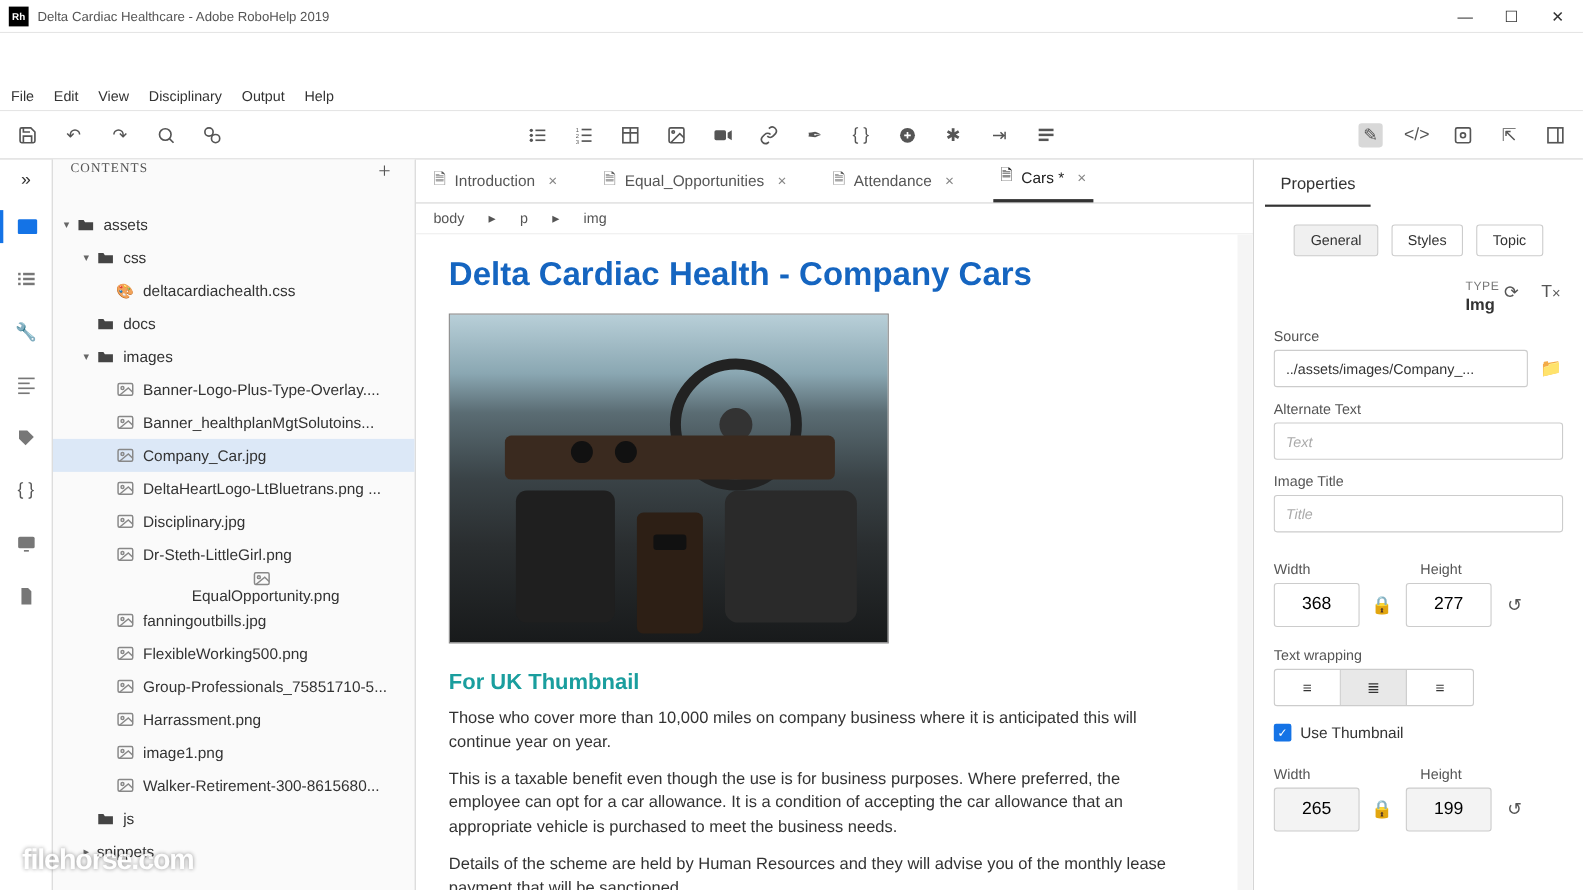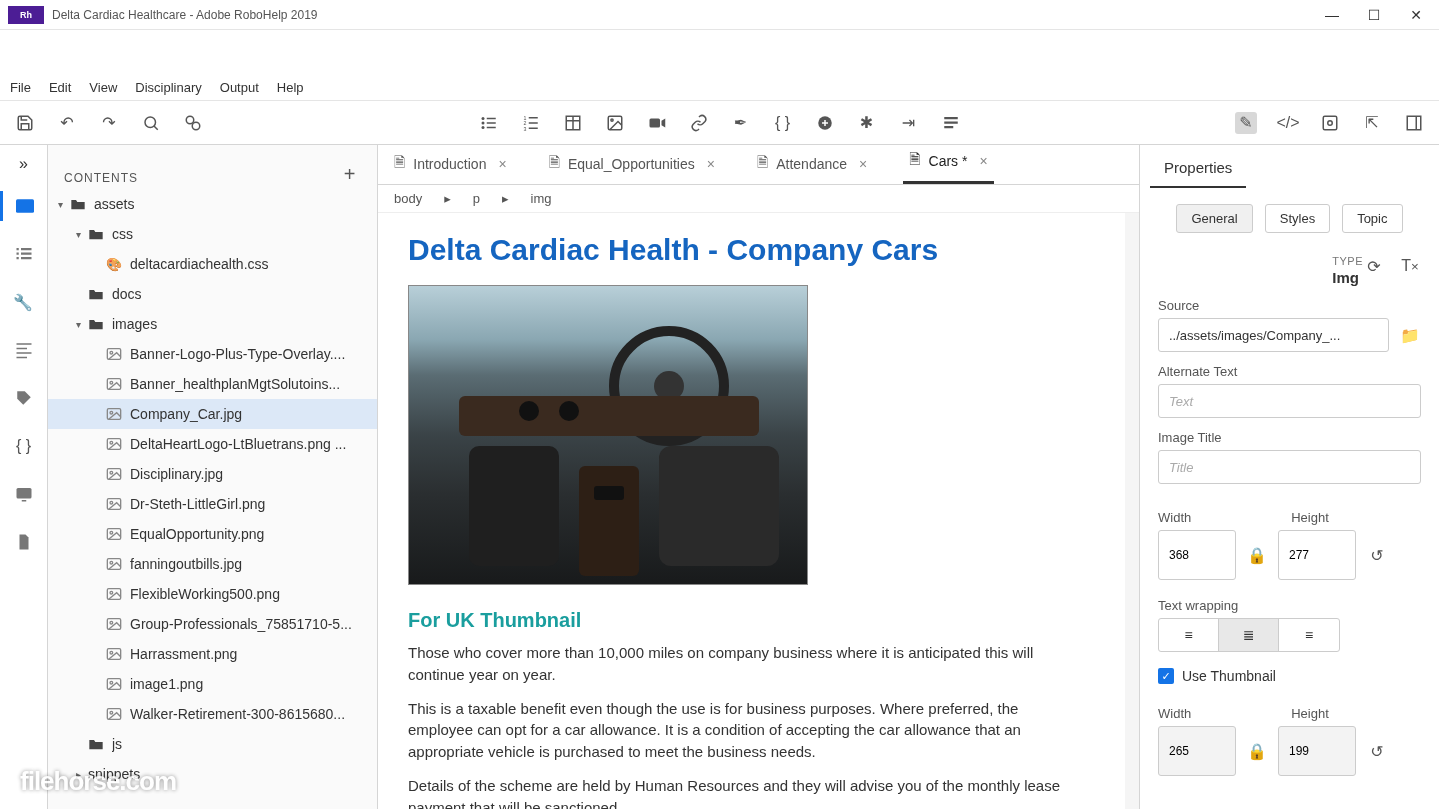--- a/index.html
+++ b/index.html
@@ -1,35 +1,35 @@
 <!DOCTYPE html>
 <html><head>
 <meta charset="utf-8">
 <style>
 * { box-sizing: border-box; margin: 0; padding: 0; }
 body { font-family: "Segoe UI", Arial, sans-serif; font-size: 13px; color: #333; background: #fff; overflow: hidden; width: 1439px; height: 809px; }
 .titlebar { height: 30px; display: flex; align-items: center; padding: 0 8px; border-bottom: 1px solid #e5e5e5; }
-.app-icon { width: 36px; height: 18px; background: #4c1d95; color: #fff; font-size: 9px; font-weight: bold; display: flex; align-items: center; justify-content: center; margin-right: 8px; }
+.app-icon { width: 18px; height: 18px; background: #000000; color: #fff; font-size: 9px; font-weight: bold; display: flex; align-items: center; justify-content: center; margin-right: 8px; }
 .title-text { font-size: 12px; color: #555; flex: 1; }
 .win-controls { display: flex; gap: 28px; padding-right: 8px; }
 .win-btn { width: 14px; height: 14px; display: flex; align-items: center; justify-content: center; cursor: pointer; font-size: 14px; color: #333; }
 .menubar { height: 26px; display: flex; align-items: center; padding: 0 10px; gap: 18px; border-bottom: 1px solid #e5e5e5; margin-top: 45px; }
 .menubar span { font-size: 13px; color: #333; cursor: pointer; }
 .toolbar { height: 44px; display: flex; align-items: center; padding: 0 14px; border-bottom: 1px solid #d5d5d5; }
 .tool-group { display: flex; align-items: center; gap: 20px; }
 .tool-spacer { flex: 1; }
 .tool-icon { width: 22px; height: 22px; display: flex; align-items: center; justify-content: center; color: #555; cursor: pointer; font-size: 16px; }
 .tool-icon.active { background: #d8d8d8; border-radius: 3px; }
 .workspace { display: flex; height: calc(809px - 30px - 26px - 44px); }
 .side-rail { width: 48px; border-right: 1px solid #d5d5d5; display: flex; flex-direction: column; align-items: center; padding-top: 10px; gap: 18px; position: relative; }
 .rail-top { font-size: 16px; cursor: pointer; }
 .rail-item { width: 30px; height: 30px; display: flex; align-items: center; justify-content: center; cursor: pointer; color: #555; font-size: 16px; }
 .rail-item.active { color: #1473e6; border-left: 3px solid #1473e6; width: 48px; margin-left: 0; }
 .contents-panel { width: 330px; border-right: 1px solid #d5d5d5; display: flex; flex-direction: column; background: #fafafa; }
-.contents-header { height: 40px; display: flex; align-items: flex-end; padding: 0 16px; font-size: 12px; letter-spacing: 1px; color: #555; justify-content: space-between; }
+.contents-header { height: 40px; display: flex; align-items: flex-start; padding: 0 16px; font-size: 12px; letter-spacing: 1px; color: #555; justify-content: space-between; font-family: Liberation Serif, serif; }
 .contents-tree { flex: 1; overflow: auto; padding: 4px 0; }
 .tree-item { display: flex; align-items: center; height: 30px; cursor: pointer; white-space: nowrap; overflow: hidden; text-overflow: ellipsis; }
 .tree-item.selected { background: #dce8f7; }
 .tree-toggle { width: 12px; font-size: 10px; color: #666; }
 .tree-icon { width: 18px; margin-right: 6px; display: flex; align-items: center; }
 .tree-label { font-size: 14px; color: #333; overflow: hidden; text-overflow: ellipsis; }
 .editor-area { flex: 1; display: flex; flex-direction: column; }
 .tabs { height: 40px; display: flex; align-items: flex-end; padding: 0 10px; border-bottom: 1px solid #d5d5d5; gap: 30px; }
 .tab { display: flex; align-items: center; gap: 8px; padding: 8px 6px; cursor: pointer; color: #555; font-size: 14px; }
 .tab.active { color: #222; border-bottom: 3px solid #333; font-weight: 500; }
@@ -47,21 +47,21 @@
 .prop-tab { padding: 6px 14px; border: 1px solid #ccc; border-radius: 3px; cursor: pointer; font-size: 13px; background: #fff; }
 .prop-tab.active { background: #f0f0f0; }
 .prop-section { padding: 8px 18px; }
 .prop-label-small { font-size: 11px; letter-spacing: 0.5px; color: #777; }
 .prop-value-bold { font-size: 15px; font-weight: 600; color: #333; margin-top: 2px; }
 .prop-row-icons { float: right; display: flex; gap: 14px; color: #666; }
 .prop-field-label { font-size: 13px; color: #555; margin: 12px 0 5px; }
 .prop-input { width: 100%; height: 34px; border: 1px solid #ccc; border-radius: 3px; padding: 0 10px; font-size: 13px; color: #333; }
 .prop-input::placeholder { color: #aaa; font-style: italic; }
 .prop-input-row { display: flex; align-items: center; gap: 10px; }
-.prop-input-small { width: 78px; height: 50px; border: 1px solid #ccc; border-radius: 3px; padding: 0 10px; font-size: 12px; text-align: left; }
+.prop-input-small { width: 78px; height: 40px; border: 1px solid #ccc; border-radius: 3px; padding: 0 10px; font-size: 16px; text-align: center; }
 .wrap-btns { display: flex; gap: 0; border: 1px solid #ccc; border-radius: 3px; overflow: hidden; width: fit-content; }
 .wrap-btn { width: 60px; height: 32px; display: flex; align-items: center; justify-content: center; cursor: pointer; font-size: 14px; border-right: 1px solid #ccc; }
 .wrap-btn:last-child { border-right: none; }
 .wrap-btn.active { background: #e8e8e8; }
 .checkbox-row { display: flex; align-items: center; gap: 8px; margin-top: 16px; font-size: 14px; }
 .checkbox { width: 16px; height: 16px; background: #1473e6; color: #fff; display: flex; align-items: center; justify-content: center; font-size: 11px; border-radius: 2px; }
 svg { display: block; }
 .folder-icon { fill: #444; }
 .img-icon { stroke: #888; fill: none; }
 .watermark { position: absolute; left: 20px; bottom: 12px; font-family: Arial; font-size: 26px; font-weight: 900; color: #fff; text-shadow: 0 0 4px rgba(0,0,0,0.5); letter-spacing: -1px; opacity: 0.85; pointer-events: none; }
@@ -345,21 +345,21 @@
           <div class="tree-item" style="padding-left: 58px;">
             <span class="tree-icon">
               <svg width="16" height="14" viewBox="0 0 24 20" class="img-icon" stroke-width="2">
                 <rect x="2" y="2" width="20" height="16" rx="2"></rect>
                 <circle cx="8" cy="8" r="2"></circle>
                 <polyline points="22 14 16 8 4 18"></polyline>
               </svg>
             </span>
             <span class="tree-label">Dr-Steth-LittleGirl.png</span>
           </div>
-          <div class="tree-item" style="padding-left: 58px;">
+          <div class="tree-item" style="padding-left: 58px; flex-direction: column;">
             <span class="tree-icon">
               <svg width="16" height="14" viewBox="0 0 24 20" class="img-icon" stroke-width="2">
                 <rect x="2" y="2" width="20" height="16" rx="2"></rect>
                 <circle cx="8" cy="8" r="2"></circle>
                 <polyline points="22 14 16 8 4 18"></polyline>
               </svg>
             </span>
             <span class="tree-label">EqualOpportunity.png</span>
           </div>
           <div class="tree-item" style="padding-left: 58px;">

